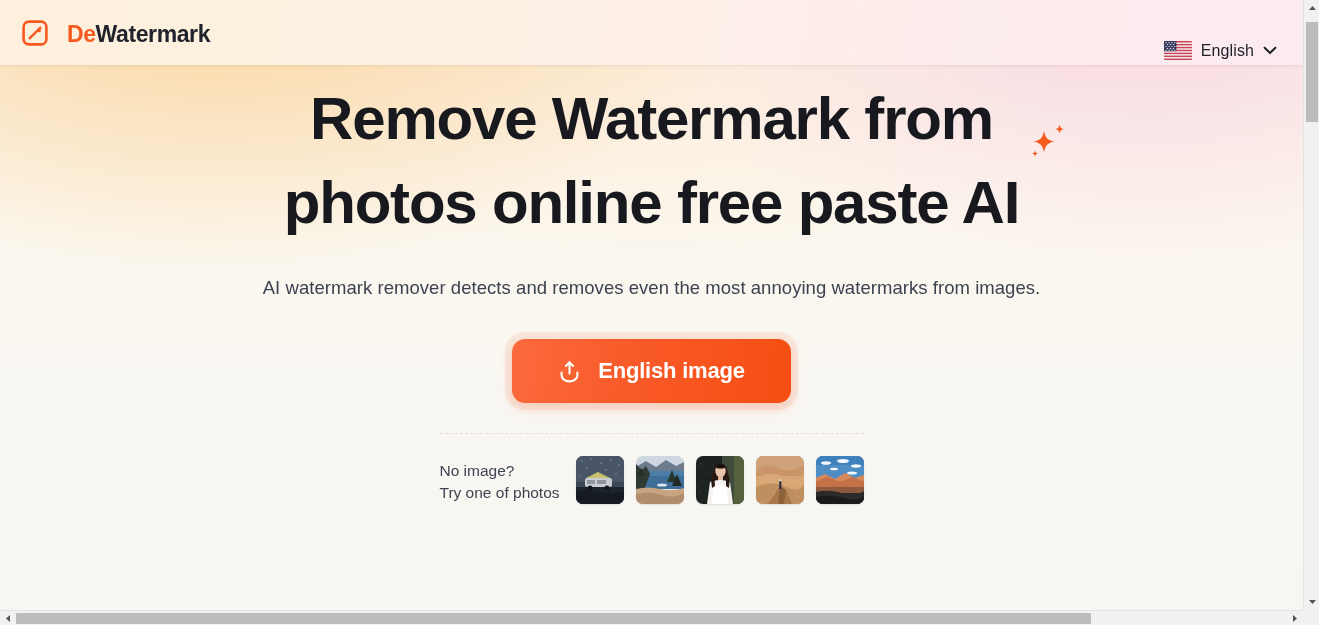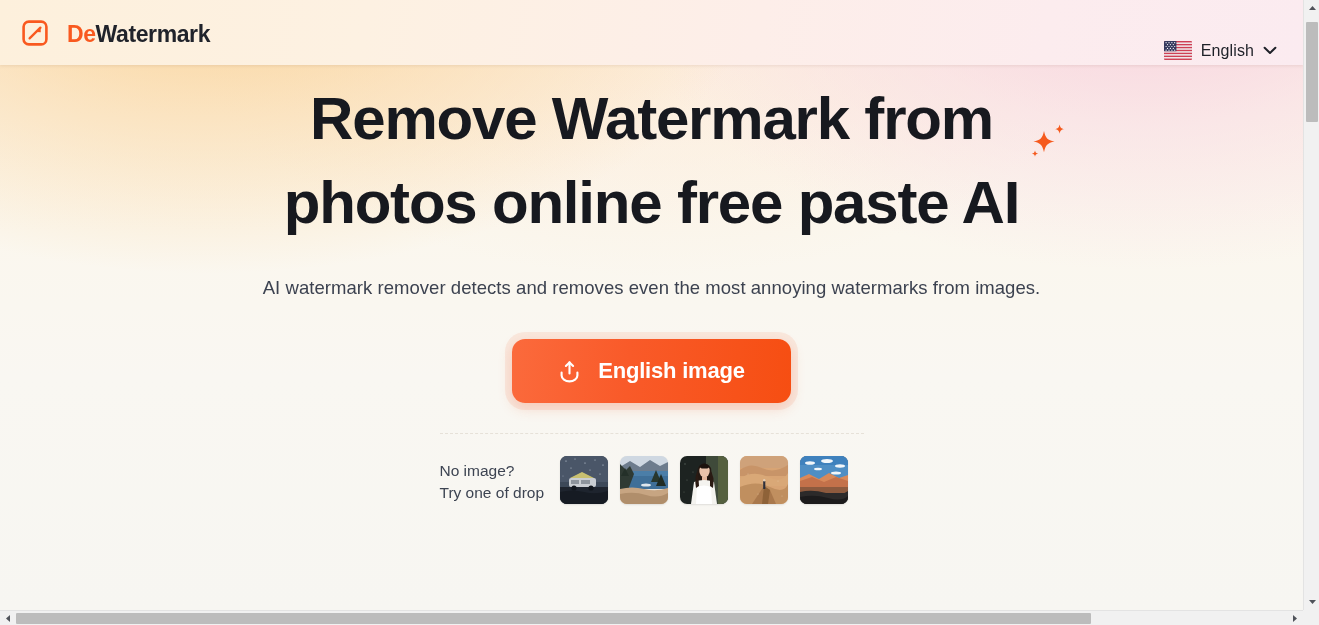--- a/index.html
+++ b/index.html
@@ -341,21 +341,21 @@
             <path d="M3.6 12.6 V15.4 a7.9 6.0 0 0 0 15.8 0 V12.6" fill="none" stroke="#ffffff" stroke-width="2.1" stroke-linecap="round"></path>
           </svg>
           <span>English image</span>
         </button>
       </div>
 
 
       <div class="samples">
         <div class="samples-label">
           <div>No image?</div>
-          <div>Try one of drop</div>
+          <div>Try one of photos</div>
         </div>
 
         <div class="thumbs">
 
           <div class="thumb">
             <svg viewBox="0 0 48 48">
               <rect width="48" height="48" fill="#2b3442"></rect>
               <rect width="48" height="26" fill="#4a5668"></rect>
               <g fill="#cfd8e4">
                 <circle cx="6" cy="5" r=".6"></circle>

